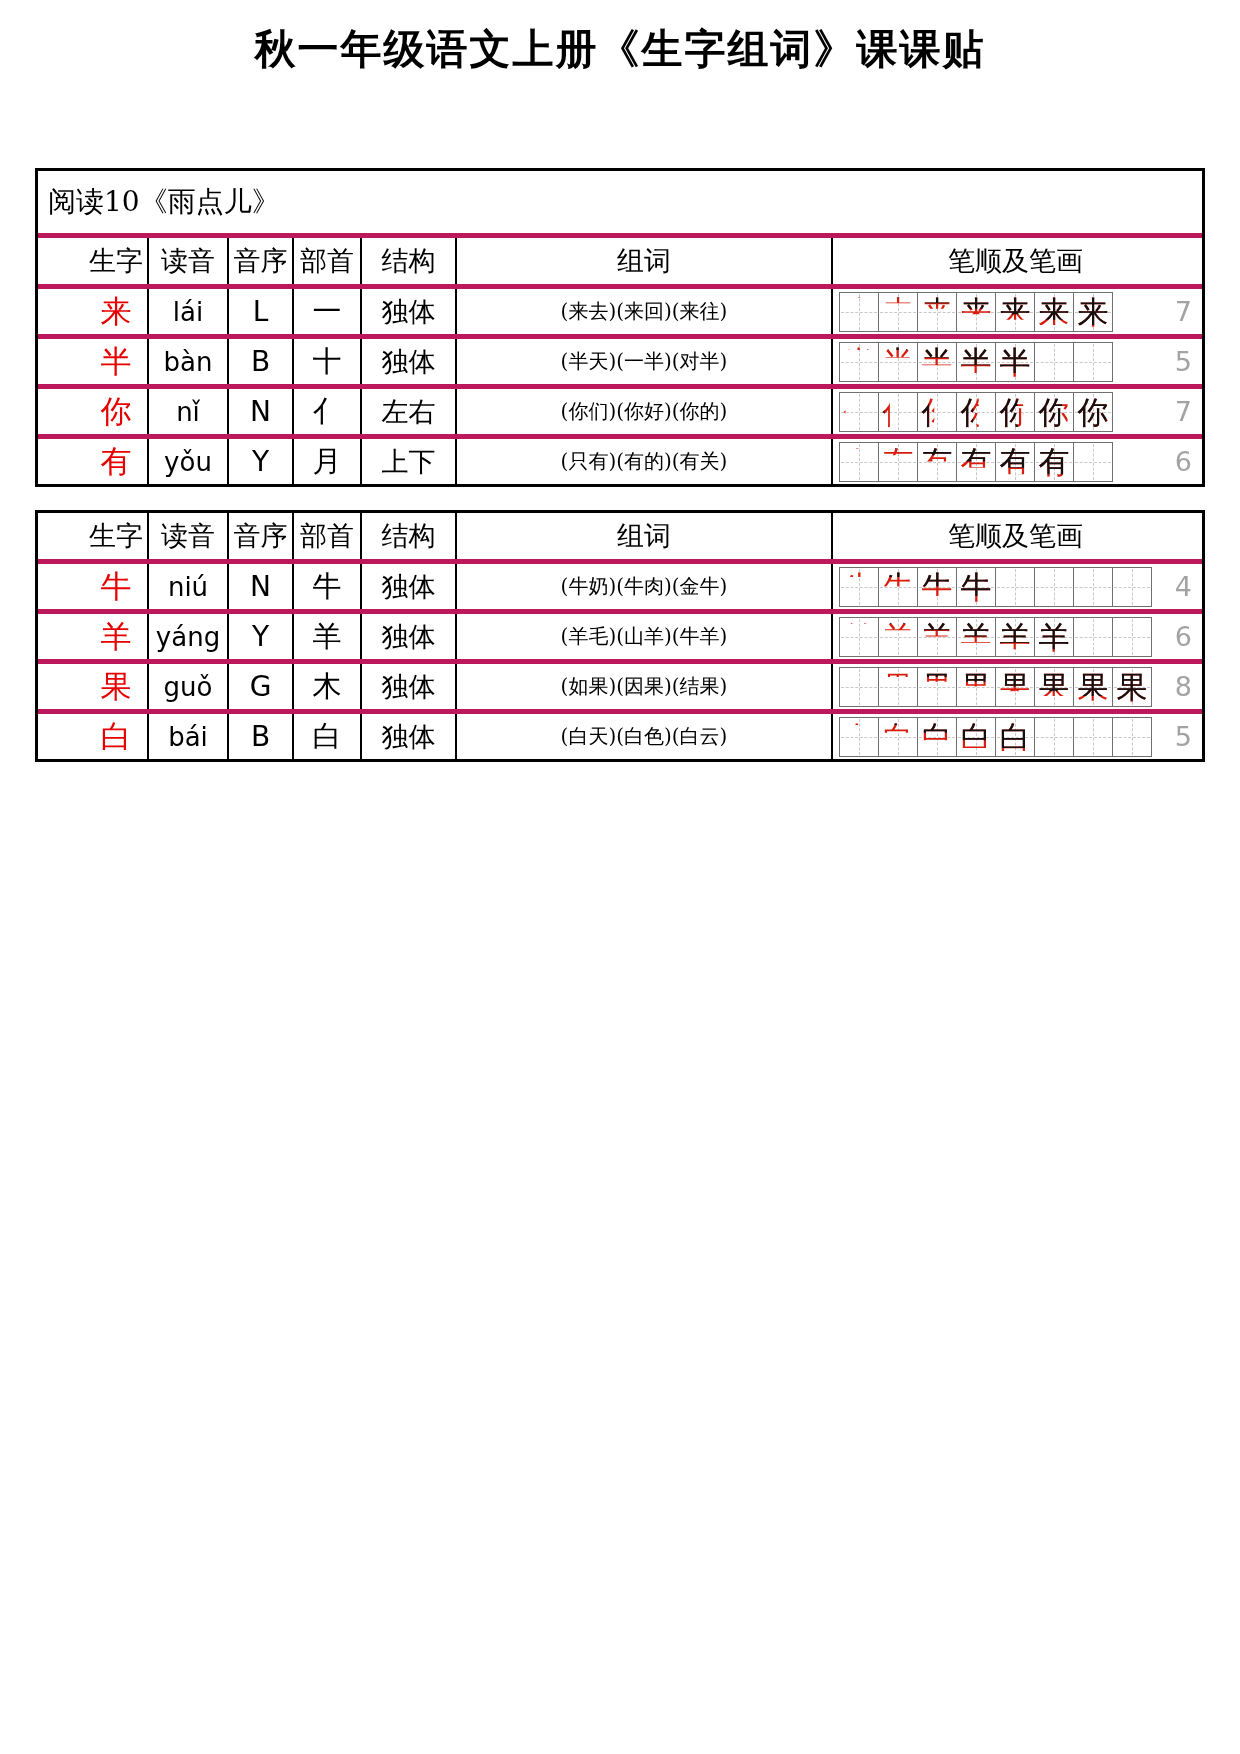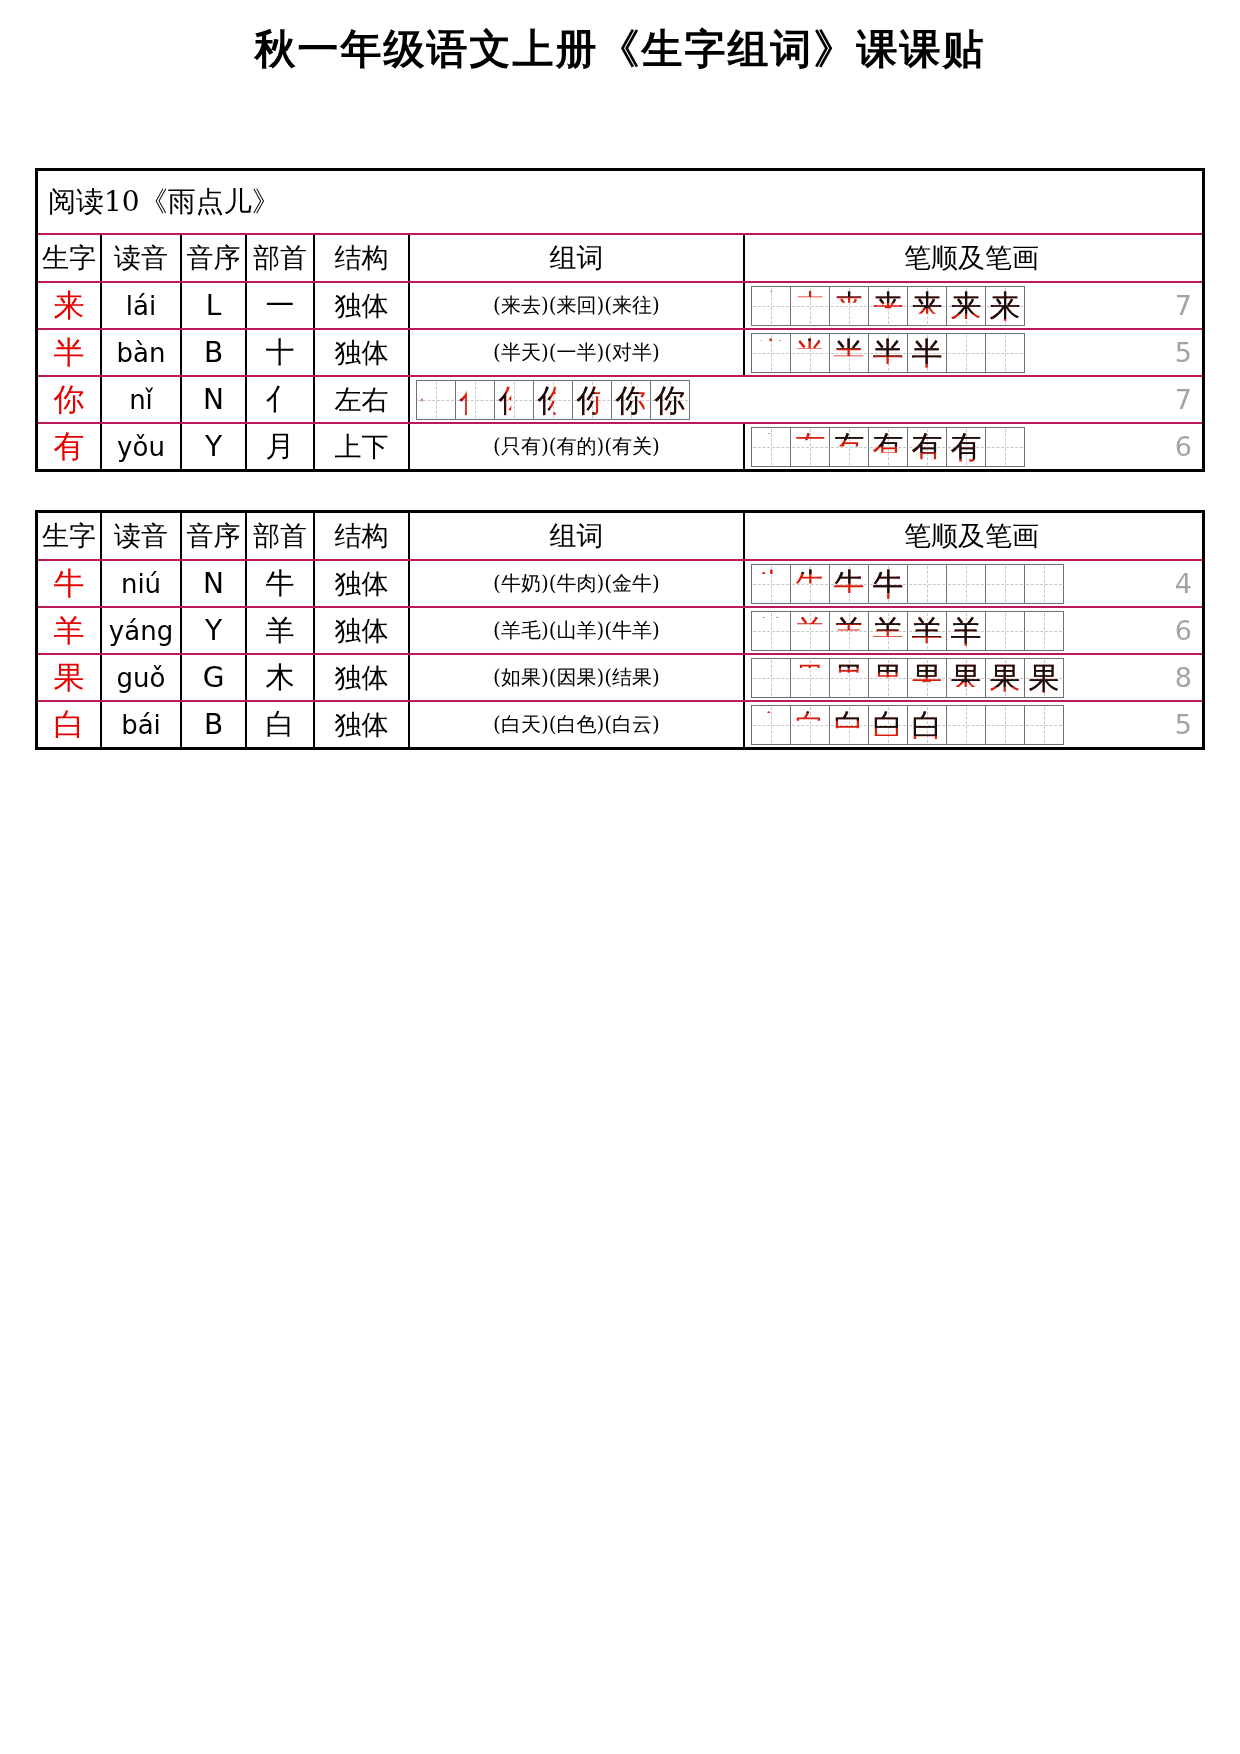--- a/index.html
+++ b/index.html
@@ -24,21 +24,21 @@
   }
   .tbl{
     position:absolute;
     left:35px;
     width:1164px;
     border:3px solid #000;
     background:#fff;
   }
   .tbl-1{ top:168px; }
   .tbl-2{ top:510px; }
-  .trow{ display:flex; border-top:2px solid #be185d; }
+  .trow{ display:flex; border-top:5px solid #be185d;padding-left:47px; }
   .trow:first-child{ border-top:none; }
   .title-row{
     height:62px;
     align-items:center;
     font-size:28px;
     padding-left:10px;
   }
   .cell{
     border-left:2px solid #000;
     box-sizing:border-box;
@@ -49,21 +49,21 @@
   }
   .cell:first-child{ border-left:none; }
   .head-row{ height:46px; }
   .data-row{ height:45px; }
   .head-row .cell{ font-size:27px; }
   .c0{ width:62px; }
   .c1{ width:80px; }
   .c2{ width:65px; }
   .c3{ width:68px; }
   .c4{ width:95px; }
-  .c5{ width:335px; }
+  .c5{ width:376px; }
   .c6{ flex:1; justify-content:flex-start; padding:0 10px 0 6px; }
   .head-row .c6{ justify-content:center; }
   .hanzi-red{ color:#e60000; font-size:31px; }
   .pinyin{ font-family:"DejaVu Sans", sans-serif; font-size:26px; }
   .initial{ font-family:"DejaVu Sans", sans-serif; font-size:28px; }
   .radical{ font-size:29px; }
   .structure{ font-size:27px; }
   .words{ font-size:20px; white-space:nowrap; }
   .stroke-grid{ display:flex; align-items:center; }
   .sbox{
@@ -237,20 +237,23 @@
           </div>
           <div class="cell c2">
             <span class="initial">N</span>
           </div>
           <div class="cell c3">
             <span class="radical">亻</span>
           </div>
           <div class="cell c4">
             <span class="structure">左右</span>
           </div>
+          <div class="cell c5">
+            <span class="words">(你们)(你好)(你的)</span>
+          </div>
           <div class="cell c6">
             <div class="stroke-grid">
               <div class="sbox">
                 <span class="glyph red" style="clip-path: inset(0px 85.7143% 0px 0px);">你</span>
                 <span class="glyph black" style="clip-path: inset(0px 100% 0px 0px);">你</span>
               </div>
               <div class="sbox">
                 <span class="glyph red" style="clip-path: inset(0px 71.4286% 0px 0px);">你</span>
                 <span class="glyph black" style="clip-path: inset(0px 85.7143% 0px 0px);">你</span>
               </div>

